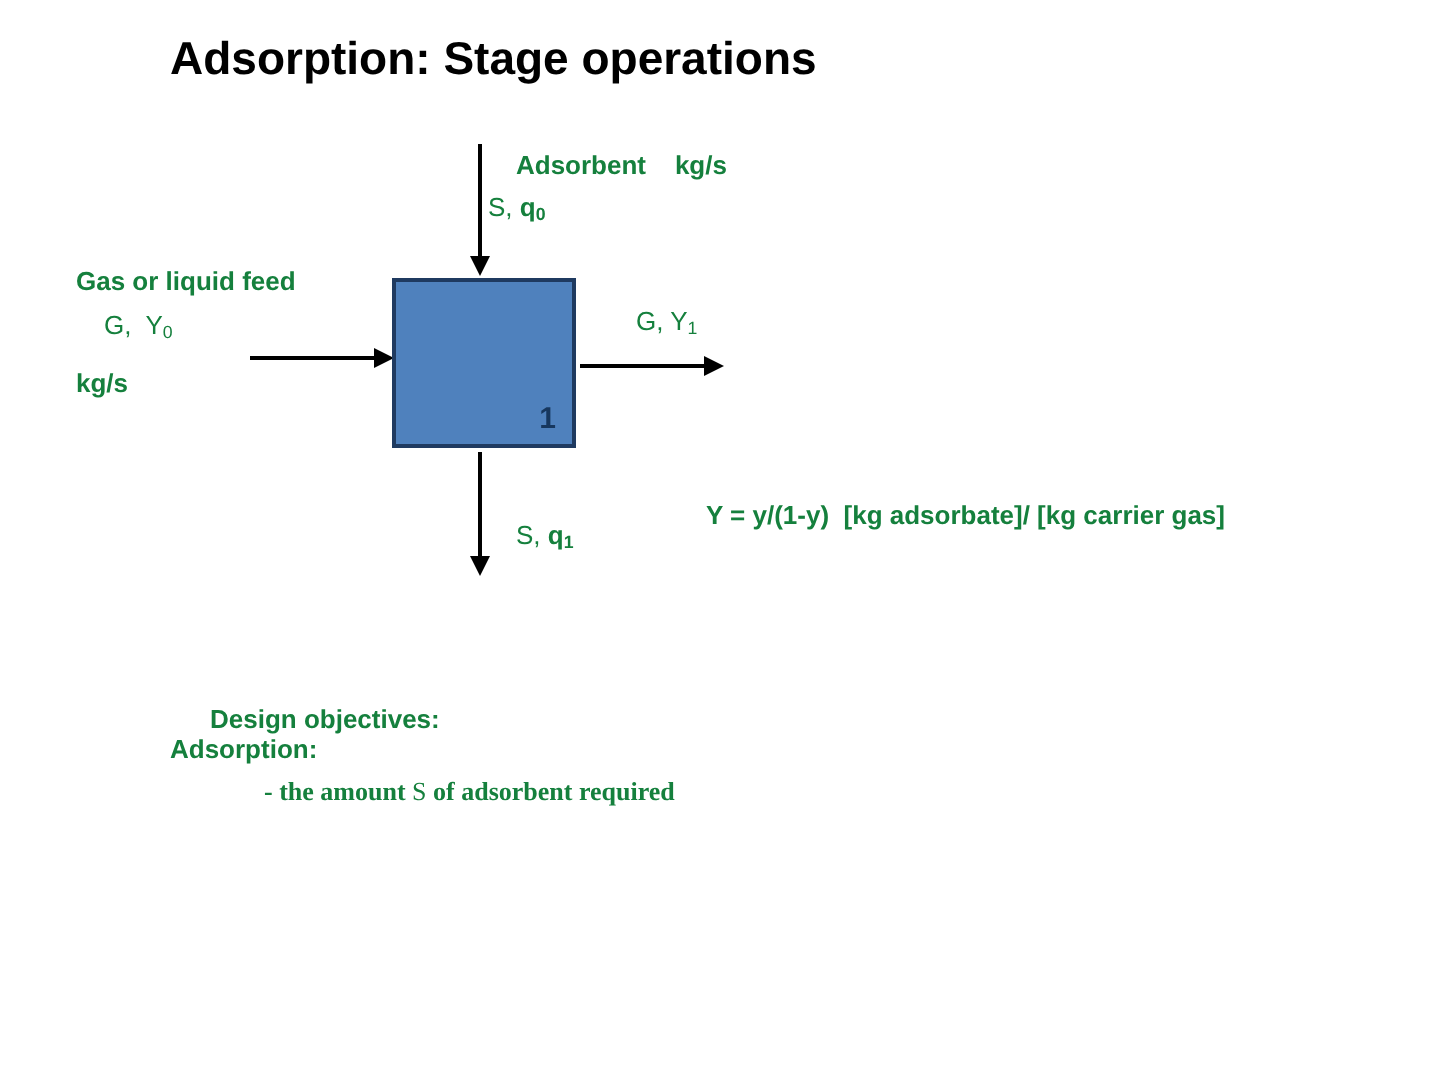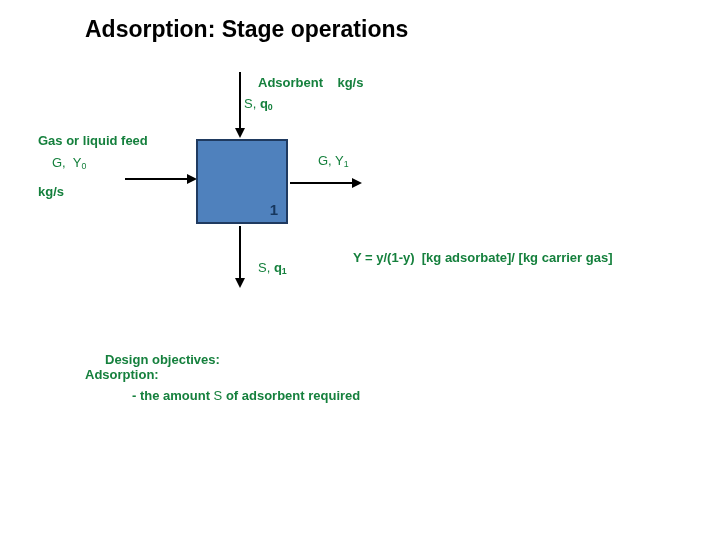--- a/index.html
+++ b/index.html
@@ -101,15 +101,15 @@
   <div class="abs line" style="left:239px; top:226px; width:2px; height:53px;"></div>
   <div class="abs head-down" style="left:235px; top:278px;"></div>
   <div class="abs txt" style="left:258px; top:260px;"><span class="reg pre">S, </span><span class="bold">q</span><sub class="bold">1</sub></div>
 
   <div class="abs txt eq-block" style="left:353px; top:248px;">
     <div class="bold pre">Y = y/(1-y)  [kg adsorbate]/ [kg carrier gas]</div>
   </div>
 
   <div class="abs txt bold" style="left:105px; top:324px;margin-top:28px;">Design objectives:</div>
   <div class="abs txt bold" style="left:85px; top:367px;text-align:right;">Adsorption:</div>
-  <div class="abs txt bold" style="left:132px; top:388px;"><span class="bold pre">- the amount </span><span class="reg">S</span><span class="bold pre"> of adsorbent required</span></div>
+  <div class="abs txt bold" style="left:132px; top:388px;font-family:Liberation Serif, serif;"><span class="bold pre">- the amount </span><span class="reg">S</span><span class="bold pre"> of adsorbent required</span></div>
 
 </div>
 
 </body></html>

